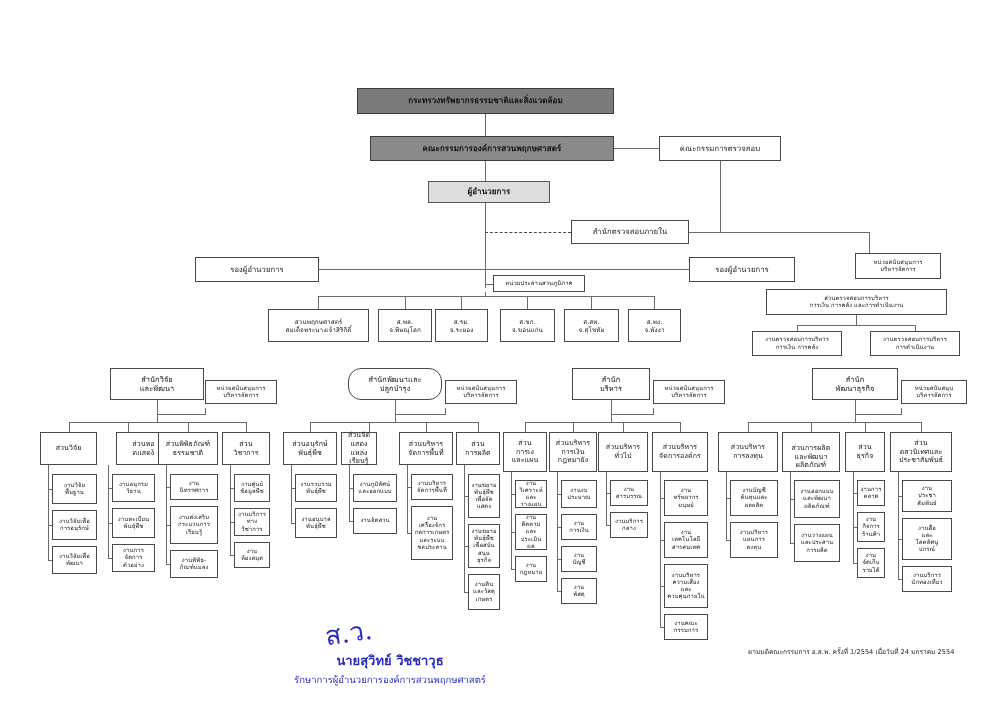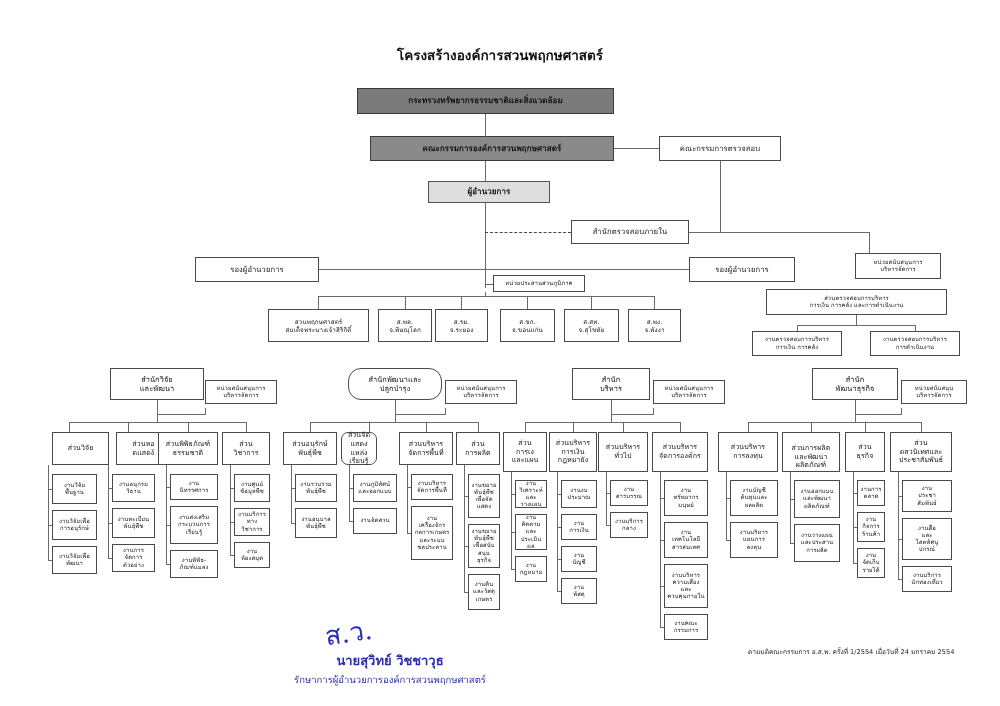--- a/index.html
+++ b/index.html
@@ -58,21 +58,20 @@
   }
   #footnote{
     position:absolute;font-size:6.6px;color:#1a1a1a;z-index:5;text-align:left;
   }
 </style>
 </head>
 <body>
 
 <div id="canvas">
 
-  <div id="title">โครงสร้างองค์การสวนพฤกษศาสตร์</div>
 
   <div class="box lvl1" style="left:357px;top:88px;width:257px;height:26px;">
     <span>กระทรวงทรัพยากรธรรมชาติและสิ่งแวดล้อม</span>
   </div>
   <div class="ln lnv" style="left:485px;top:114px;height:22px;"></div>
 
   <div class="box lvl2" style="left:370px;top:136px;width:244px;height:25px;">
     <span>คณะกรรมการองค์การสวนพฤกษศาสตร์</span>
   </div>
   <div class="ln lnh" style="left:614px;top:148px;width:45px;"></div>
@@ -199,21 +198,21 @@
           <span>หน่วยสนับสนุนการ</span>
           <span>บริหารจัดการ</span>
         </span>
       </div>
       <div class="ln lnv" style="left: 157px; top: 400px; height: 18px;"></div>
       <div class="ln lnh" style="left: 157px; top: 414px; width: 48px;"></div>
       <div class="ln lnv" style="left: 205px; top: 408px; height: 7px;"></div>
       <div class="ln lnh" style="left: 68.5px; top: 422px; width: 177.5px;"></div>
       <div class="ln lnv" style="left: 157px; top: 400px; height: 22px;"></div>
       <div class="ln lnv" style="left: 68.5px; top: 422px; height: 10px;"></div>
-      <div class="box div-head" style="left: 40px; top: 432px; width: 57px; height: 33px; margin-left: 12px;">
+      <div class="box div-head" style="left: 40px; top: 432px; width: 57px; height: 33px;">
         <span>
           <span>ส่วนวิจัย</span>
         </span>
       </div>
       <div class="ln lnv" style="left: 48px; top: 465px; height: 6px;"></div>
       <div class="box tiny" style="left: 52px; top: 474px; width: 45px; height: 30px;">
         <span>
           <span>งานวิจัย</span>
           <span>พื้นฐาน</span>
         </span>
@@ -359,21 +358,21 @@
       <div class="ln lnh" style="left: 291px; top: 488px; width: 12px;"></div>
       <div class="box tiny" style="left: 295px; top: 508px; width: 42px; height: 30px;">
         <span>
           <span>งานอนุบาล</span>
           <span>พันธุ์พืช</span>
         </span>
       </div>
       <div class="ln lnh" style="left: 291px; top: 523px; width: 12px;"></div>
       <div class="ln lnv" style="left: 291px; top: 471px; height: 52px;"></div>
       <div class="ln lnv" style="left: 369px; top: 422px; height: 10px;"></div>
-      <div class="box div-head" style="left: 341px; top: 432px; width: 36px; height: 33px; border-radius: 7px;">
+      <div class="box div-head" style="left: 341px; top: 432px; width: 36px; height: 33px;">
         <span>
           <span>ส่วนจัดแสดง</span>
           <span>แหล่งเรียนรู้</span>
         </span>
       </div>
       <div class="ln lnv" style="left: 349px; top: 465px; height: 6px;"></div>
       <div class="box tiny" style="left: 353px; top: 474px; width: 44px; height: 28px;">
         <span>
           <span>งานภูมิทัศน์</span>
           <span>และออกแบบ</span>

